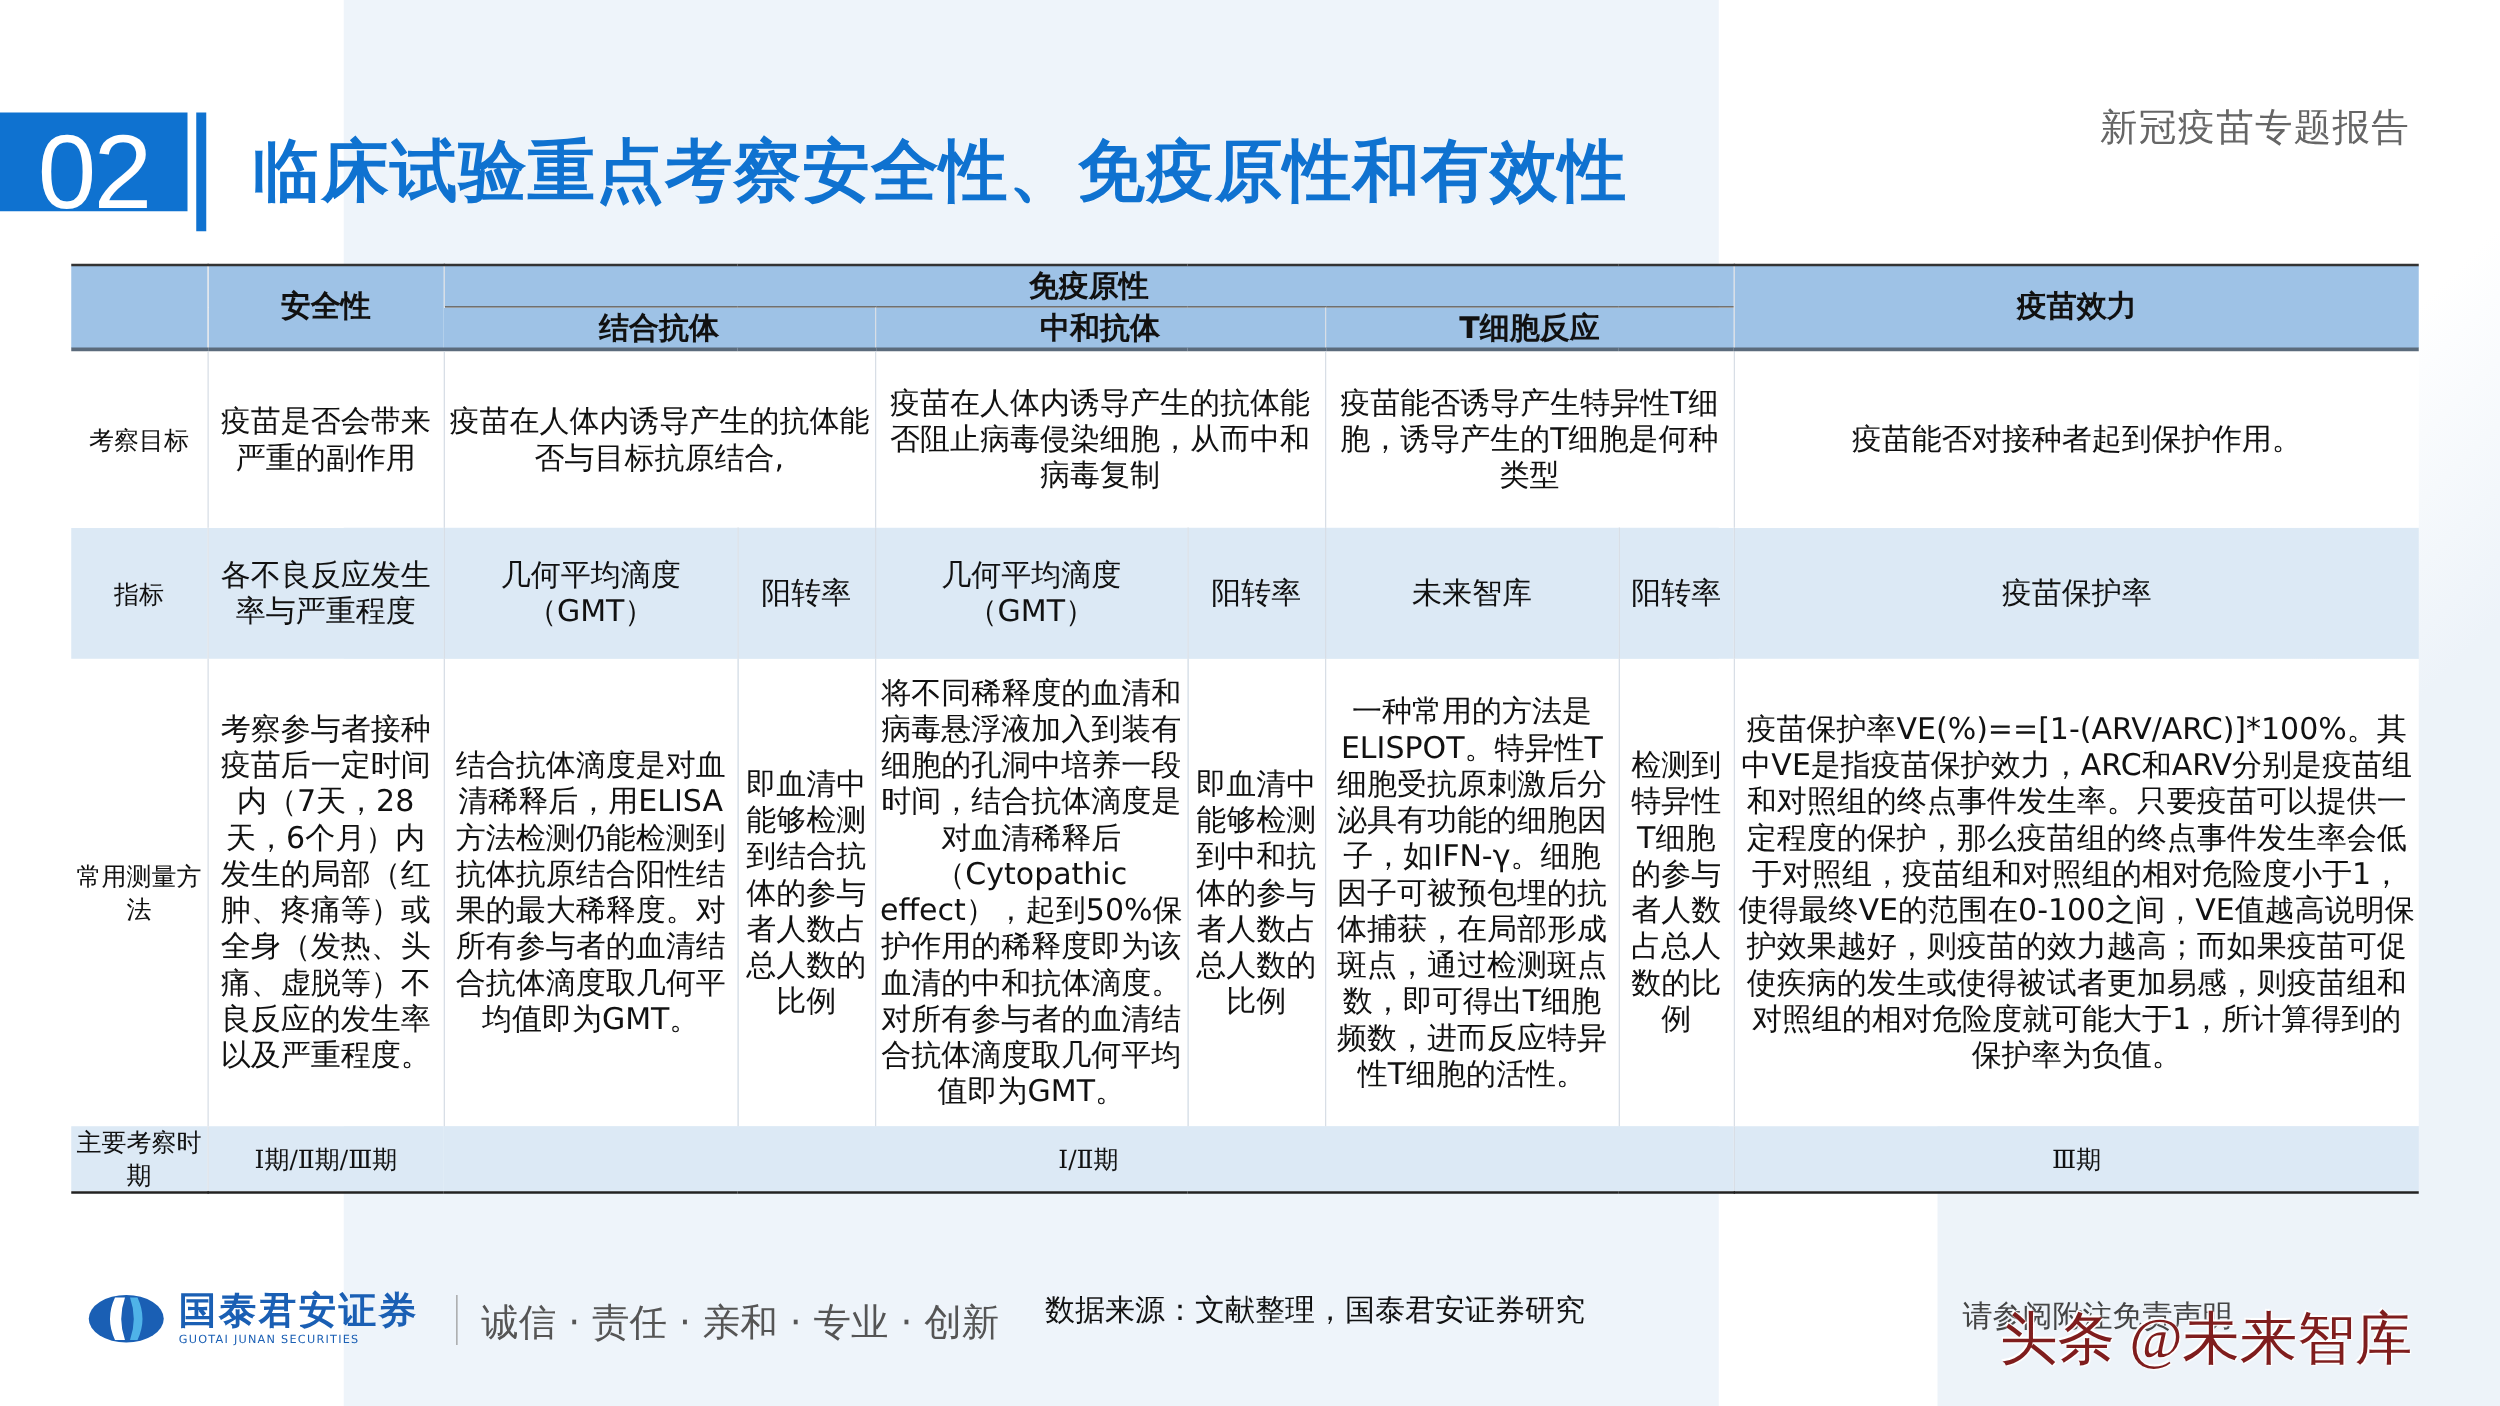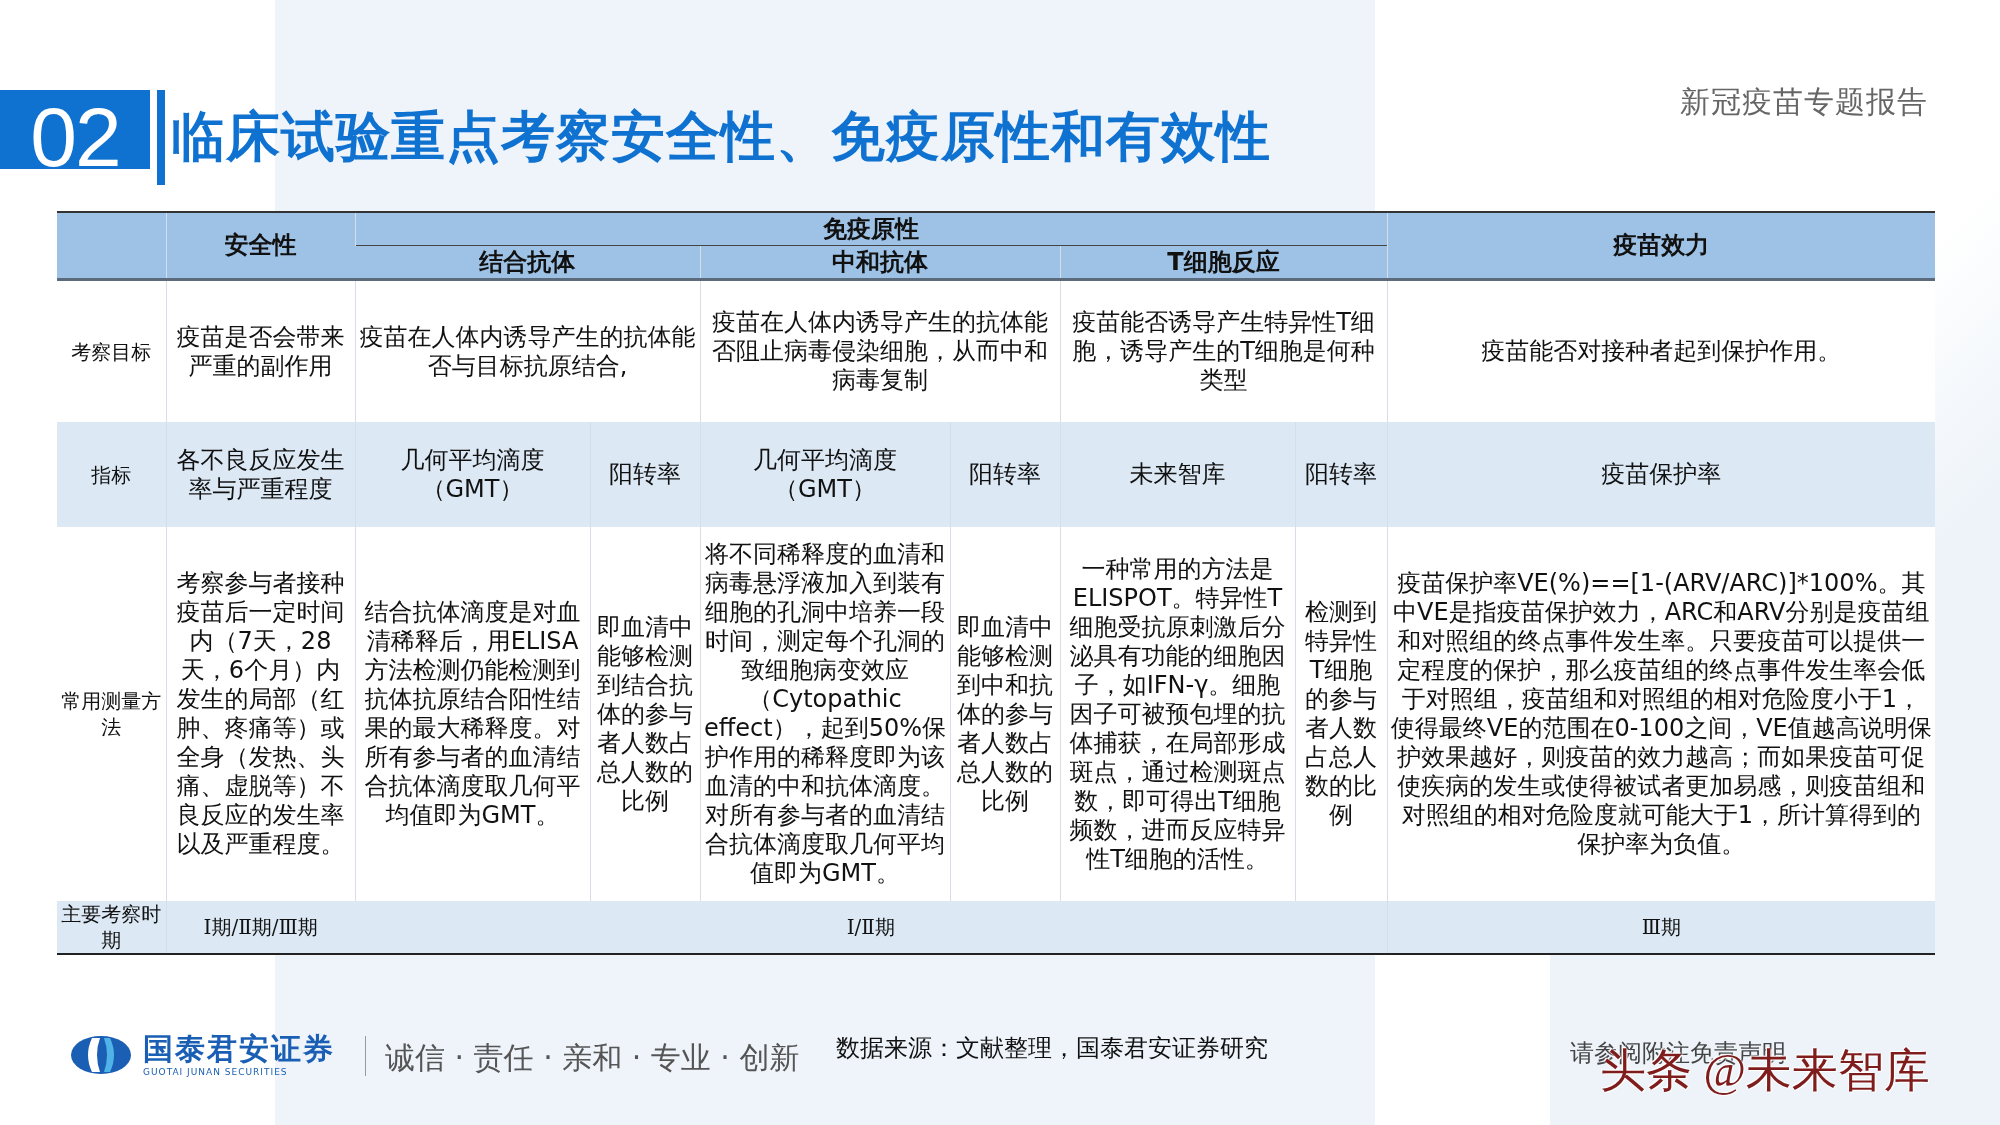--- a/index.html
+++ b/index.html
@@ -12,21 +12,21 @@
   .bg-band { position:absolute; background:#eef4fa; }
   .bg-diag { position:absolute; background:linear-gradient(135deg, rgba(255,255,255,0) 40%, #edf3f9 60%); }
   .num-box {
     position:absolute; left:0; top:90px; width:150px; height:79px;
     background:#0f72d0; color:#fff;
     font-family:"Liberation Sans", sans-serif; font-size:84px; line-height:95px;
     text-align:center; letter-spacing:-2px;
   }
   .num-bar { position:absolute; left:157px; top:90px; width:8px; height:95px; background:#0f72d0; }
   .page-title {
-    position:absolute; left:171px; top:92px; height:90px; line-height:90px;
+    position:absolute; left:202px; top:92px; height:90px; line-height:90px;
     font-size:54px; font-weight:bold; color:#0f72d0; letter-spacing:1px;
   }
   .report-name {
     position:absolute; right:72px; top:82px; font-size:30px; color:#666; letter-spacing:1px;
   }
 
   table.main {
     position:absolute; left:57px; top:211px; width:1878px;
     border-collapse:collapse; table-layout:fixed;
     border-top:2px solid #333; border-bottom:2px solid #222;
@@ -118,21 +118,21 @@
     <td>未来智库</td>
     <td>阳转率</td>
     <td>疫苗保护率</td>
   </tr>
 
   <tr class="row-white r3">
     <td class="rowlabel">常用测量方法</td>
     <td>考察参与者接种疫苗后一定时间内（7天，28天，6个月）内发生的局部（红肿、疼痛等）或全身（发热、头痛、虚脱等）不良反应的发生率以及严重程度。</td>
     <td>结合抗体滴度是对血清稀释后，用ELISA方法检测仍能检测到抗体抗原结合阳性结果的最大稀释度。对所有参与者的血清结合抗体滴度取几何平均值即为GMT。</td>
     <td>即血清中能够检测到结合抗体的参与者人数占总人数的比例</td>
-    <td>将不同稀释度的血清和病毒悬浮液加入到装有细胞的孔洞中培养一段时间，测定每个孔洞的致细胞病变效应（Cytopathic effect），起到50%保护作用的稀释度即为该血清的中和抗体滴度。对所有参与者的血清结合抗体滴度取几何平均值即为GMT。</td>
+    <td>将不同稀释度的血清和病毒悬浮液加入到装有细胞的孔洞中培养一段时间，结合抗体滴度是对血清稀释后（Cytopathic effect），起到50%保护作用的稀释度即为该血清的中和抗体滴度。对所有参与者的血清结合抗体滴度取几何平均值即为GMT。</td>
     <td>即血清中能够检测到中和抗体的参与者人数占总人数的比例</td>
     <td>一种常用的方法是ELISPOT。特异性T细胞受抗原刺激后分泌具有功能的细胞因子，如IFN-γ。细胞因子可被预包埋的抗体捕获，在局部形成斑点，通过检测斑点数，即可得出T细胞频数，进而反应特异性T细胞的活性。</td>
     <td>检测到特异性T细胞的参与者人数占总人数的比例</td>
     <td>疫苗保护率VE(%)==[1-(ARV/ARC)]*100%。其中VE是指疫苗保护效力，ARC和ARV分别是疫苗组和对照组的终点事件发生率。只要疫苗可以提供一定程度的保护，那么疫苗组的终点事件发生率会低于对照组，疫苗组和对照组的相对危险度小于1，使得最终VE的范围在0-100之间，VE值越高说明保护效果越好，则疫苗的效力越高；而如果疫苗可促使疾病的发生或使得被试者更加易感，则疫苗组和对照组的相对危险度就可能大于1，所计算得到的保护率为负值。</td>
   </tr>
 
   <tr class="row-blue r4">
     <td class="rowlabel">主要考察时期</td>
     <td class="period">Ⅰ期/Ⅱ期/Ⅲ期</td>
     <td colspan="6" class="period" style="border-left:none;">Ⅰ/Ⅱ期</td>

